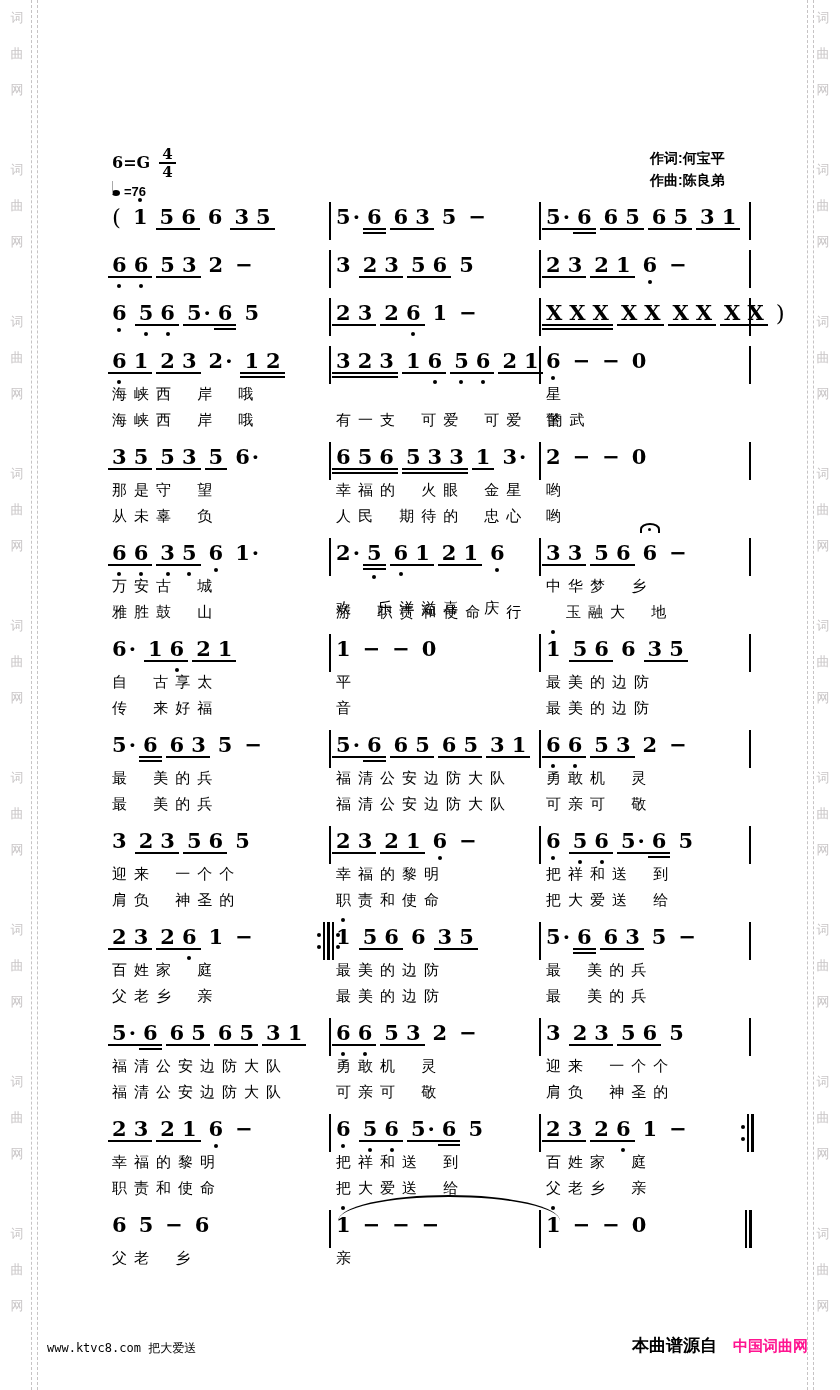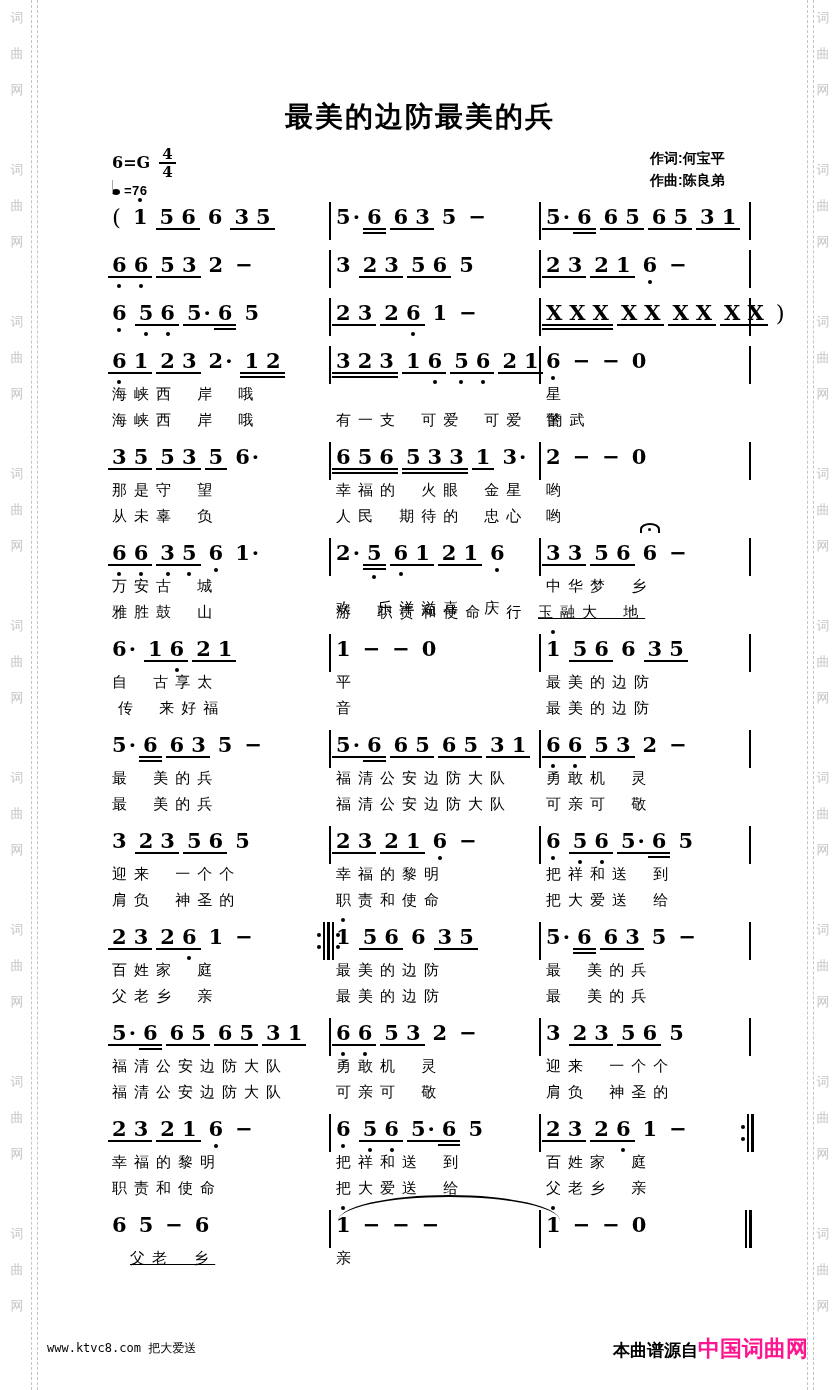--- a/index.html
+++ b/index.html
@@ -16,21 +16,21 @@
   .dline.left{left:31px;} .dline.right{right:26px;}
   
   .title{position:absolute;top:98px;left:0;width:100%;text-align:center;
          font-size:28px;font-weight:bold;letter-spacing:2px;}
   .keysig{position:absolute;left:112px;top:146px;font-family:"DejaVu Serif",serif;
           font-weight:bold;font-size:16px;}
   .frac{display:inline-block;vertical-align:middle;text-align:center;margin-left:9px;
         font-size:15px;line-height:16px;}
   .frac .num{display:block;border-bottom:2px solid #000;padding:0 3px;}
   .frac .den{display:block;padding:0 3px;}
-  .tempo{position:absolute;left:112px;top:184px;font-family:Liberation Mono, monospace;
+  .tempo{position:absolute;left:112px;top:184px;font-family:Liberation Sans, sans-serif;
          font-weight:bold;font-size:13px;}
   .qn{display:inline-block;position:relative;width:8px;height:6px;background:#000;
       border-radius:50%;margin-right:4px;vertical-align:middle;}
   .qn::after{content:"";position:absolute;left:0;bottom:2px;width:1px;height:13px;background:#a9a9a9;}
   .credits{position:absolute;left:650px;top:147px;font-size:14px;font-weight:bold;line-height:22px;}
   
   .score{position:absolute;left:110px;top:200px;width:648px;}
   .sys{position:relative;height:48px;}
   .sys.h2{height:96px;}
   .sys.h1{height:72px;}
@@ -64,21 +64,21 @@
         border-radius:50%;background:#000;}
   .dots::before{top:11px;} .dots::after{top:23px;}
   .slur{position:absolute;left:228px;top:-13px;width:222px;height:26px;
         border-top:2px solid #000;border-radius:111px 111px 0 0/26px 26px 0 0;}
   .lyr{position:absolute;font-size:15px;letter-spacing:7px;word-spacing:8px;white-space:nowrap;}
   .lyr.l0{top:41px;} .lyr.l1{top:67px;}
   
   .foot-left{position:absolute;left:47px;top:1340px;font-family:"DejaVu Sans Mono",monospace;
              font-size:12px;}
   .foot-right{position:absolute;right:32px;top:1334px;font-size:17px;font-weight:bold;}
-  .foot-right .pink{margin-left:0;font-size:22px;}
+  .foot-right .pink{margin-left:16px;font-size:15px;}
 </style>
 </head>
 <body>
 
 <div class="page">
 
   <div class="wm left">
       <span class="wchar">词</span>
       <span class="wchar">曲</span>
       <span class="wchar">网</span>
@@ -150,21 +150,20 @@
       <span class="wchar">网</span>
       <span class="wgap"></span>
       <span class="wchar">词</span>
       <span class="wchar">曲</span>
       <span class="wchar">网</span>
       <span class="wgap"></span>
     </div>
   <div class="dline left"></div>
   <div class="dline right"></div>
 
-  <div class="title">最美的边防最美的兵</div>
 
   <div class="keysig">
     <span>6=G</span><span class="frac"><span class="num">4</span><span class="den">4</span></span>
   </div>
 
   <div class="tempo">
     <span class="qn"></span><span>=76</span>
   </div>
 
   <div class="credits">
@@ -277,41 +276,41 @@
           </div>
           <div class="barx" style="left: 638px;">
             <i class="l"></i>
           </div>
         </div>
         <div class="lyr l0" style="left: 2px;">万安古 城</div>
         <div class="lyr l0" style="left: 226px; margin-top: 22px;">欢 乐洋溢喜 庆</div>
         <div class="lyr l0" style="left: 436px;">中华梦 乡</div>
         <div class="lyr l1" style="left: 2px;">雅胜鼓 山</div>
         <div class="lyr l1" style="left: 226px;">游 职责和使命 行</div>
-        <div class="lyr l1" style="left: 428px; text-decoration: underline;">玉融大 地</div>
+        <div class="lyr l1" style="left: 456px;">玉融大 地</div>
       </div>
       <div class="sys h2">
         <div class="notes">
           <div class="measure" style="left: 2px;"><span class="grp"><span class="note"><span class="g">6</span><span class="ad">·</span></span></span><span class="grp"><span class="note u1"><span class="g">1</span></span><span class="note u1"><span class="g">6</span><i class="od dn"></i></span></span><span class="grp"><span class="note u1"><span class="g">2</span></span><span class="note u1"><span class="g">1</span></span></span></div>
           <div class="measure" style="left: 226px;"><span class="grp"><span class="note"><span class="g">1</span></span></span><span class="grp"><span class="note"><span class="g">−</span></span></span><span class="grp"><span class="note"><span class="g">−</span></span></span><span class="grp"><span class="note"><span class="g">0</span></span></span></div>
           <div class="measure" style="left: 436px;"><span class="grp"><span class="note"><span class="g">1</span><i class="od up"></i></span></span><span class="grp"><span class="note u1"><span class="g">5</span></span><span class="note u1"><span class="g">6</span></span></span><span class="grp"><span class="note"><span class="g">6</span></span></span><span class="grp"><span class="note u1"><span class="g">3</span></span><span class="note u1"><span class="g">5</span></span></span></div>
           <div class="barx" style="left: 218px;">
             <i class="l"></i>
           </div>
           <div class="barx" style="left: 428px;">
             <i class="l"></i>
           </div>
           <div class="barx" style="left: 638px;">
             <i class="l"></i>
           </div>
         </div>
         <div class="lyr l0" style="left: 2px;">自 古享太</div>
         <div class="lyr l0" style="left: 226px;">平</div>
         <div class="lyr l0" style="left: 436px;">最美的边防</div>
-        <div class="lyr l1" style="left: 8px; text-align: right;">传 来好福</div>
+        <div class="lyr l1" style="left: 2px; text-align: right;">传 来好福</div>
         <div class="lyr l1" style="left: 226px;">音</div>
         <div class="lyr l1" style="left: 436px;">最美的边防</div>
       </div>
       <div class="sys h2">
         <div class="notes">
           <div class="measure" style="left: 2px;"><span class="grp"><span class="note"><span class="g">5</span><span class="ad">·</span></span><span class="note u2"><span class="g">6</span></span></span><span class="grp"><span class="note u1"><span class="g">6</span></span><span class="note u1"><span class="g">3</span></span></span><span class="grp"><span class="note"><span class="g">5</span></span></span><span class="grp"><span class="note"><span class="g">−</span></span></span></div>
           <div class="measure" style="left: 226px;"><span class="grp"><span class="note u1"><span class="g">5</span><span class="ad">·</span></span><span class="note u2"><span class="g">6</span></span></span><span class="grp"><span class="note u1"><span class="g">6</span></span><span class="note u1"><span class="g">5</span></span></span><span class="grp"><span class="note u1"><span class="g">6</span></span><span class="note u1"><span class="g">5</span></span></span><span class="grp"><span class="note u1"><span class="g">3</span></span><span class="note u1"><span class="g">1</span></span></span></div>
           <div class="measure" style="left: 436px;"><span class="grp"><span class="note u1"><span class="g">6</span><i class="od dn"></i></span><span class="note u1"><span class="g">6</span><i class="od dn"></i></span></span><span class="grp"><span class="note u1"><span class="g">5</span></span><span class="note u1"><span class="g">3</span></span></span><span class="grp"><span class="note"><span class="g">2</span></span></span><span class="grp"><span class="note"><span class="g">−</span></span></span></div>
           <div class="barx" style="left: 218px;">
             <i class="l"></i>
@@ -434,21 +433,21 @@
           </div>
           <div class="barx" style="left: 428px;">
             <i class="l"></i>
           </div>
           <div class="barx" style="left: 634px;">
             <i class="l"></i>
             <i class="l thick"></i>
           </div>
           <div class="slur"></div>
         </div>
-        <div class="lyr l0" style="left: 20px; text-decoration: underline;">父老 乡</div>
+        <div class="lyr l0" style="left: 2px;">父老 乡</div>
         <div class="lyr l0" style="left: 226px;">亲</div>
       </div>
     </div>
 
   <div class="foot-left">www.ktvc8.com 把大爱送</div>
   <div class="foot-right">
     <span>本曲谱源自</span><span class="pink" style="color: rgb(255, 20, 144);">中国词曲网</span>
   </div>
 
 </div>

